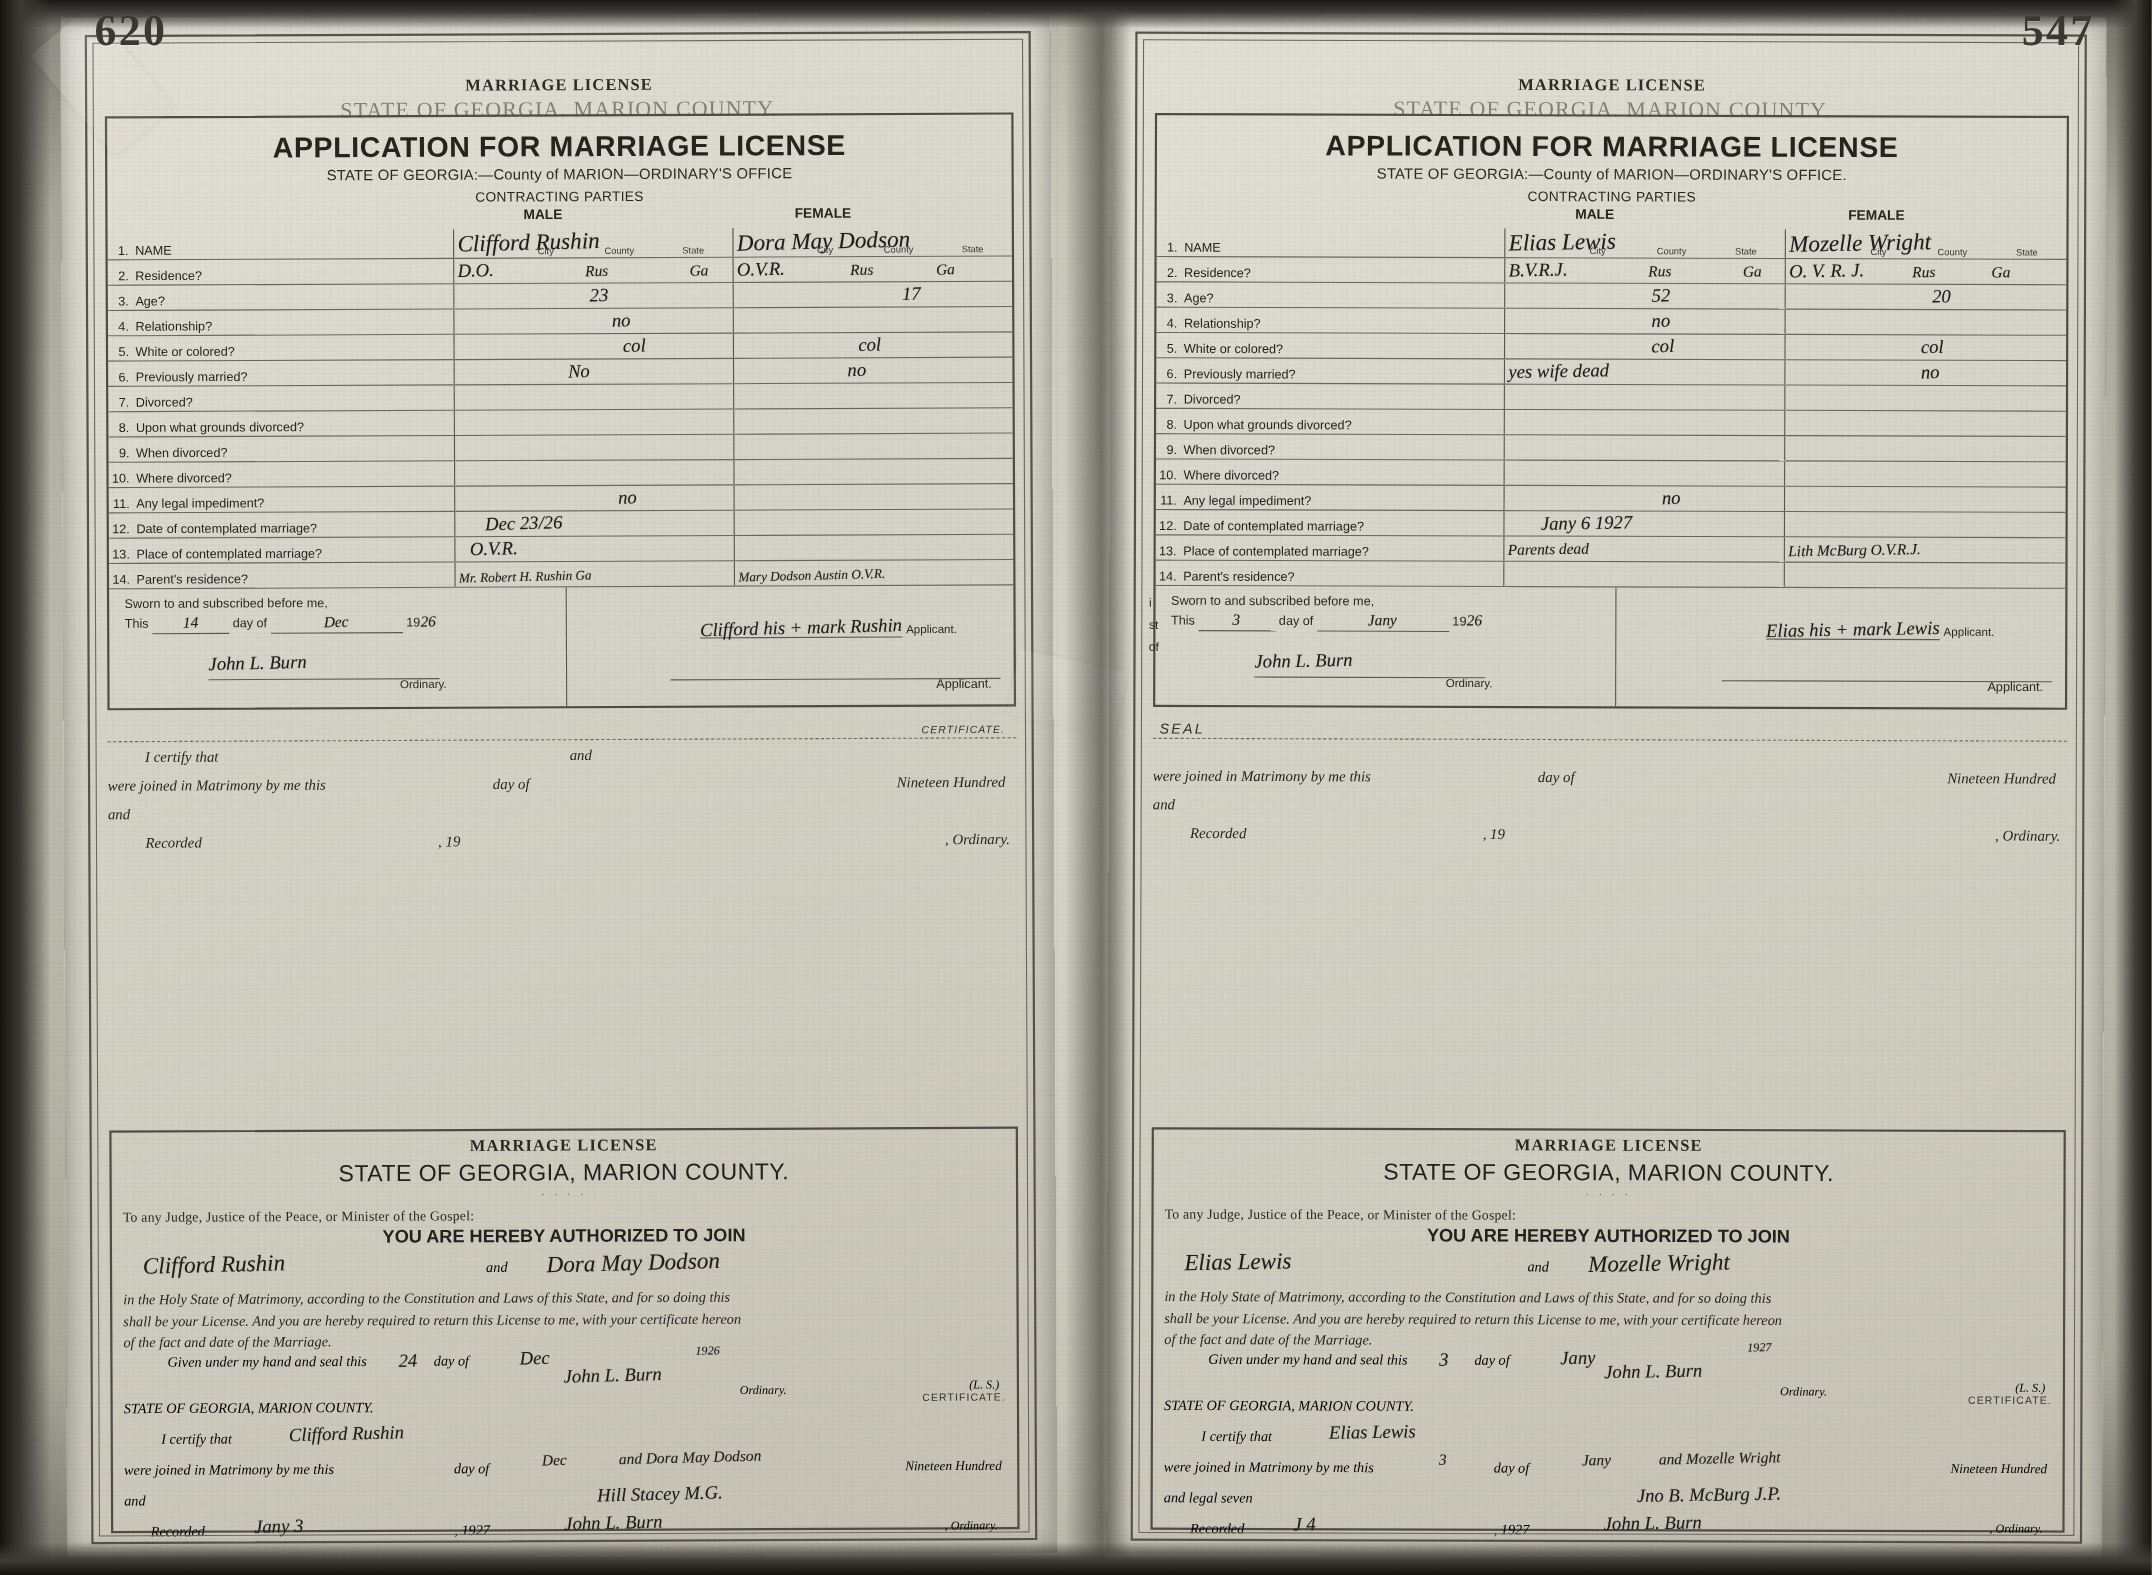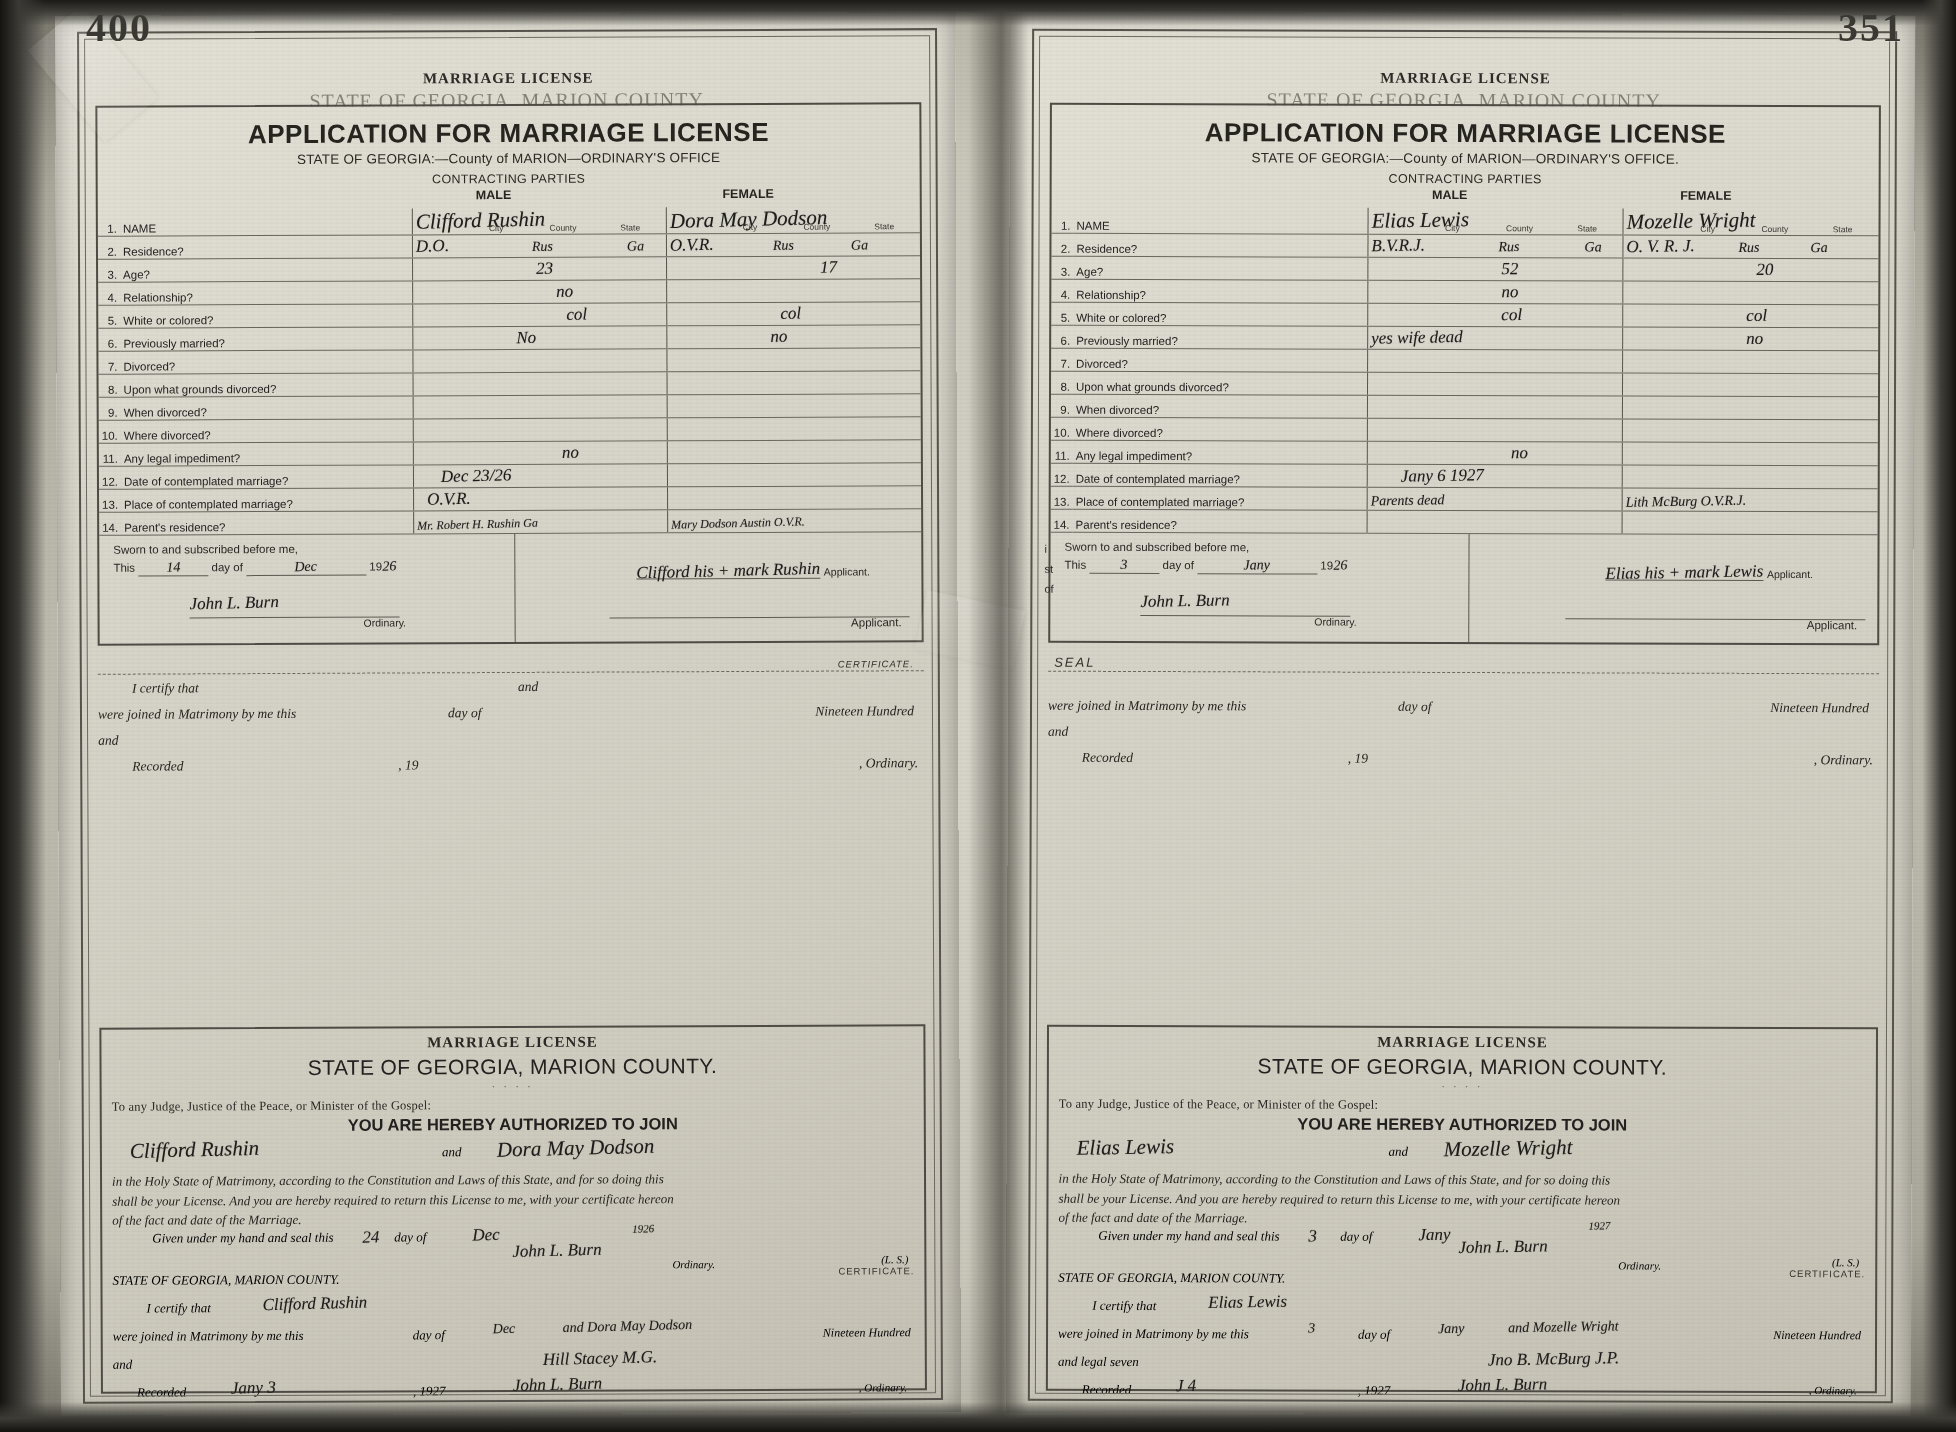--- a/index.html
+++ b/index.html
@@ -630,15 +630,15 @@
 
   <div class="tape" style="left:58px;top:14px;width:70px;height:120px;transform:rotate(-40deg);opacity:.5"></div>
   <div class="tape" style="left:920px;top:600px;width:100px;height:60px;transform:rotate(12deg);opacity:.35"></div>
   <div class="gutter"></div>
   <div class="edge-top"></div>
   <div class="edge-left"></div>
   <div class="edge-right"></div>
   <div class="edge-bottom"></div>
   <div class="grain"></div>
 
-  <div class="folio left">400</div>
-  <div class="folio right">351</div>
+  <div class="folio left">620</div>
+  <div class="folio right">547</div>
 </div>
 
 </body></html>

